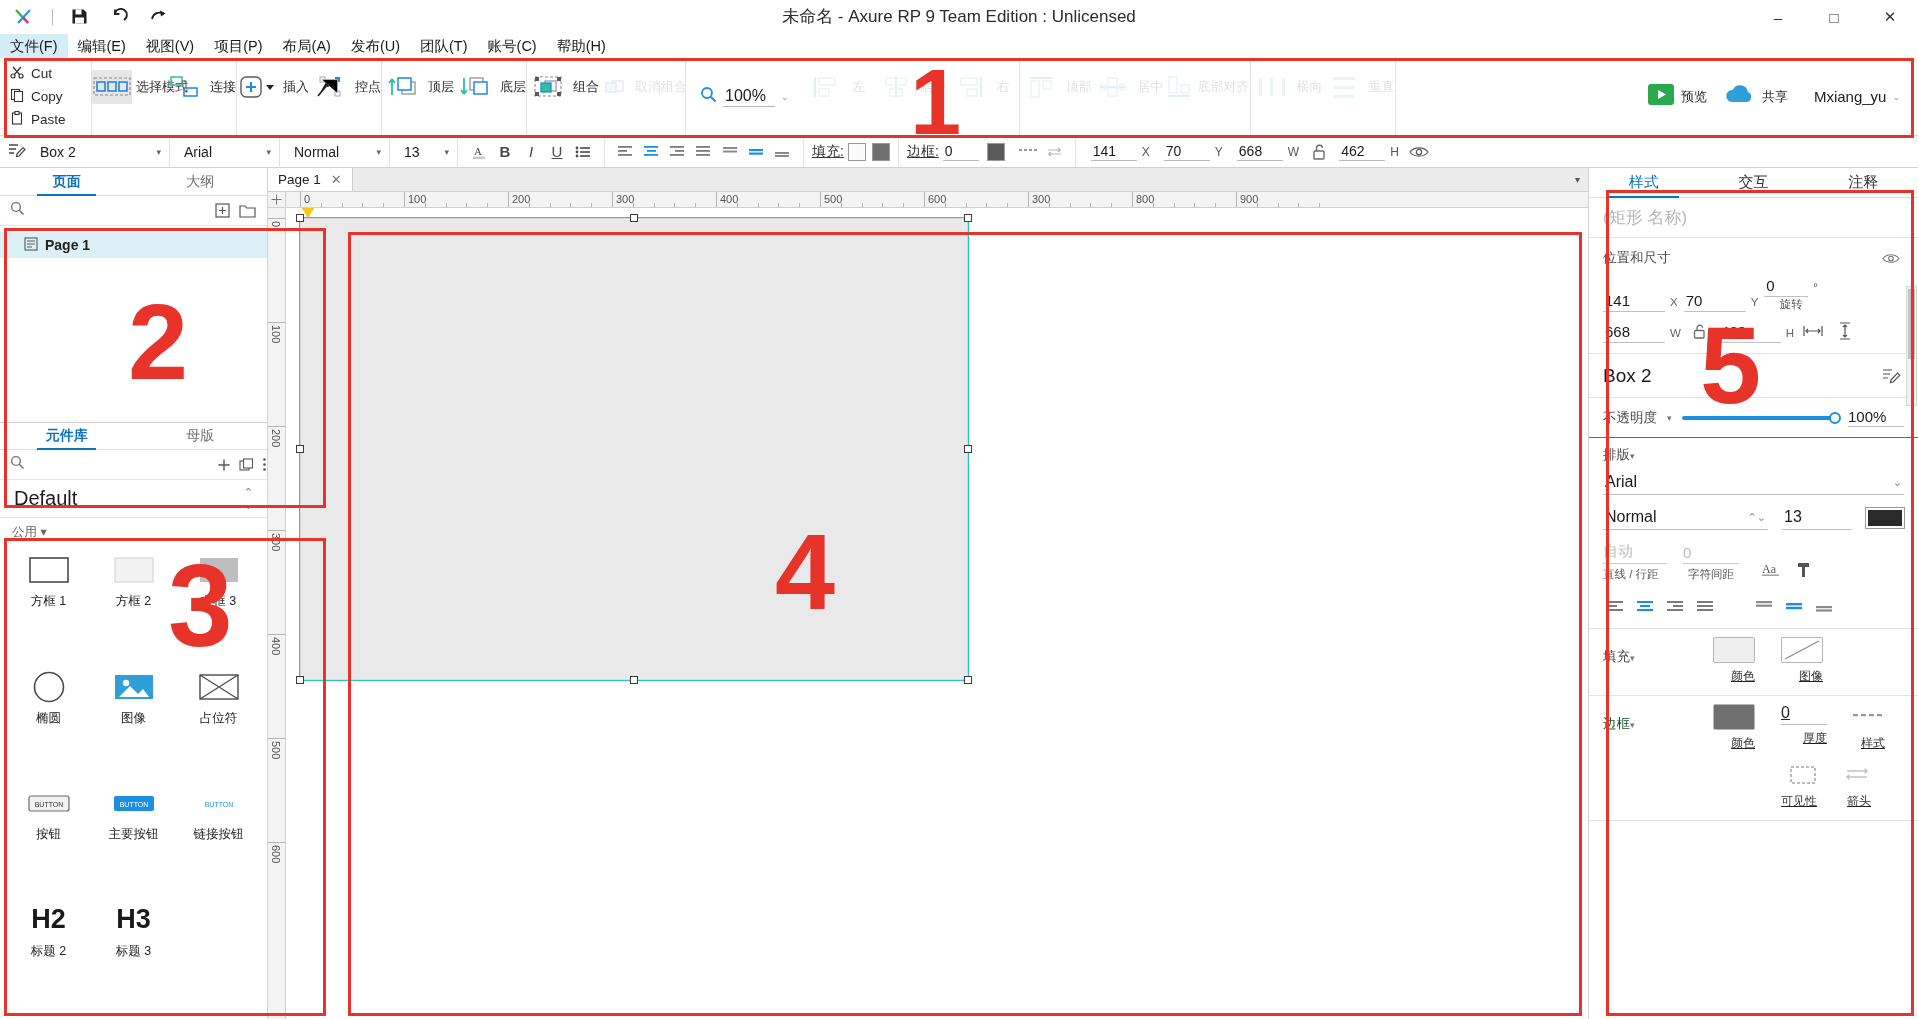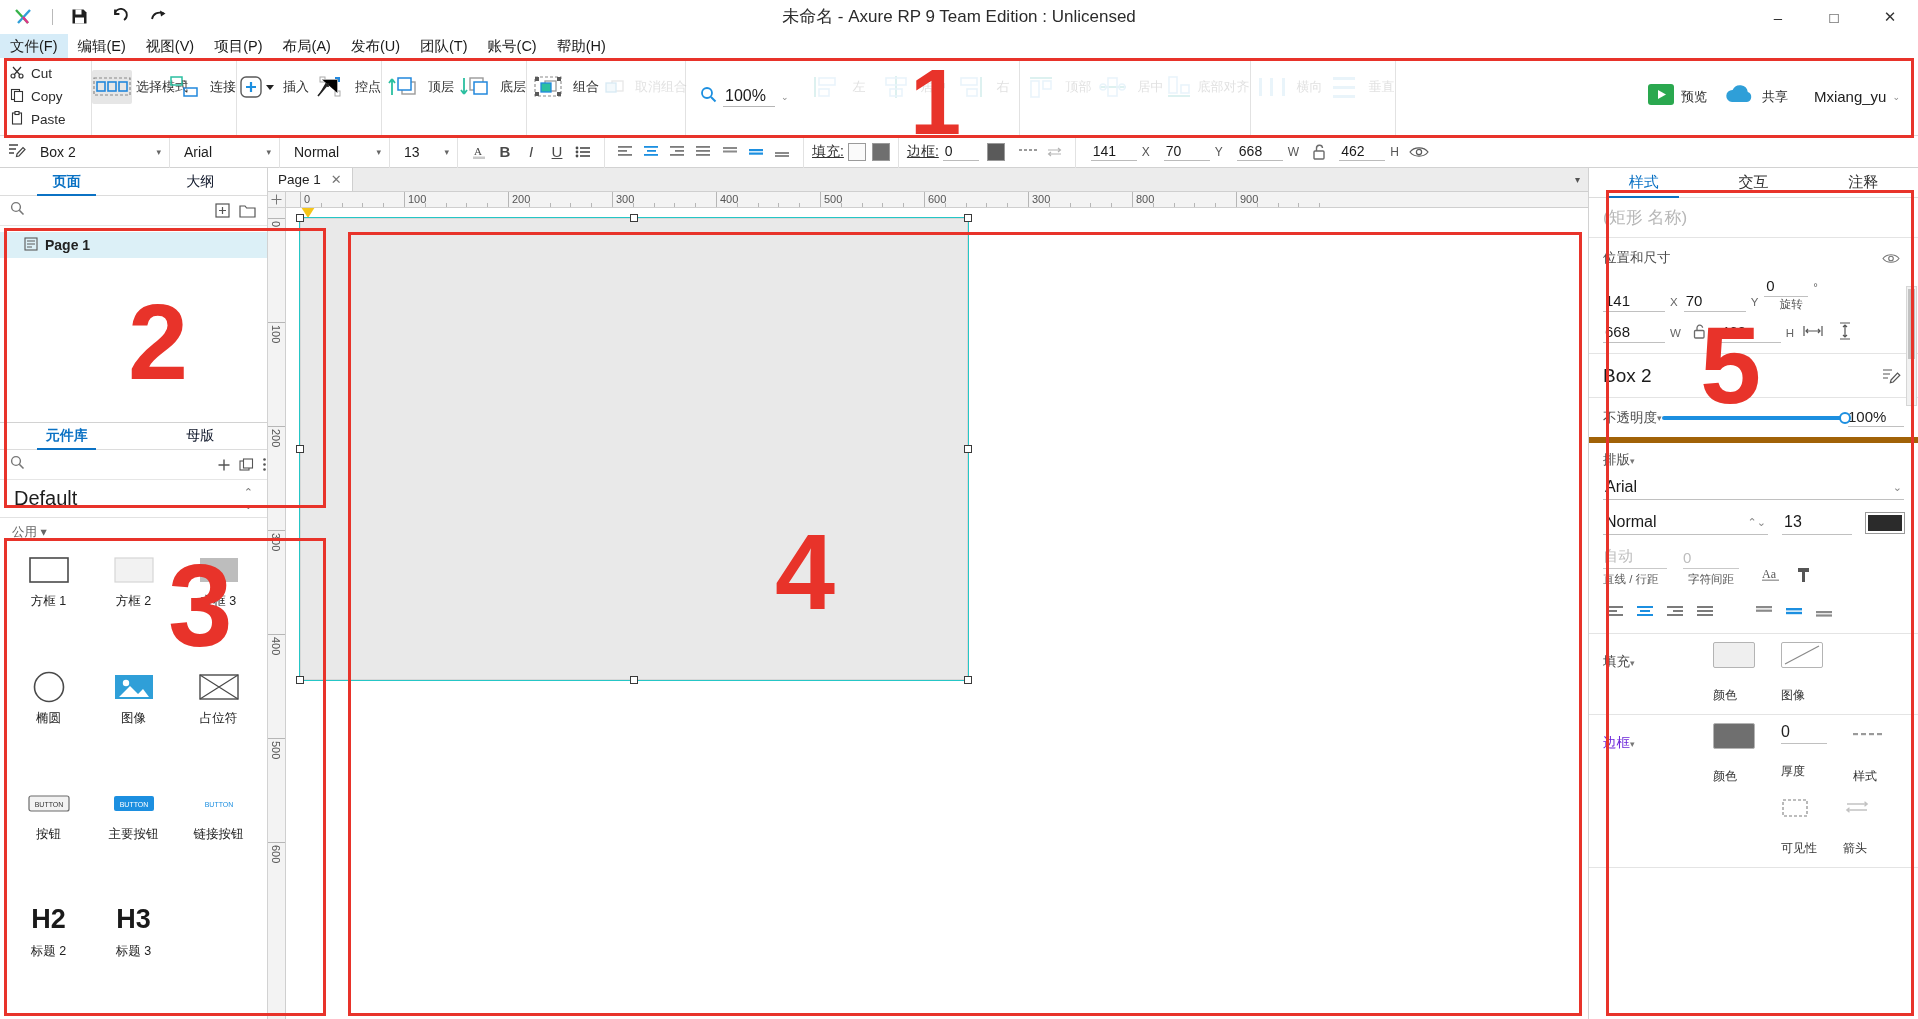--- a/index.html
+++ b/index.html
@@ -132,21 +132,21 @@
 
   
   .leftpanel {
     position: absolute; top: 168px; left: 0; width: 268px; bottom: 0;
     background: #fff; border-right: 1px solid #d2d2d2;
     display: flex; flex-direction: column;
   }
   .ptabs { display: flex; height: 28px; border-bottom: 1px solid #dcdcdc; }
   .ptab {
     flex: 1; display: flex; align-items: center; justify-content: center;
-    font-size: 14px; color: #0f172a; cursor: pointer; position: relative;
+    font-size: 14px; color: #737373; cursor: pointer; position: relative;
   }
   .ptab.active { color: #0b72c4; font-weight: bold; }
   .ptab.active::after {
     content: ""; position: absolute; bottom: -1px; left: 28%; width: 44%;
     height: 2px; background: #0b72c4;
   }
   .psearch {
     height: 30px; display: flex; align-items: center; gap: 6px;
     padding: 0 10px; border-bottom: 1px solid #e6e6e6;
   }
@@ -265,41 +265,41 @@
   .mini { font-size: 11.5px; color: #555; text-align: center; }
   .iconbtn {
     width: 26px; height: 24px; display: flex; align-items: center; justify-content: center;
     cursor: pointer; color: #4b4b4b;
   }
   .titlerow {
     height: 44px; display: flex; align-items: center; justify-content: space-between;
     padding: 0 14px; border-bottom: 1px solid #e4e4e4; font-size: 19px; color: #1b1b1b;
   }
   .opacityrow {
-    display: flex; align-items: center; padding: 10px 14px;
-    border-bottom: 6px solid #a16207;
+    display: flex; align-items: center; gap: 10px; padding: 10px 14px;
+    border-bottom: 1px solid #a16207;
   }
   .slider { flex: 1; height: 14px; position: relative; display: flex; align-items: center; }
   .slider .track { height: 4px; background: #1c8fe0; width: 100%; border-radius: 2px; }
   .slider .knob {
     position: absolute; right: -3px; width: 12px; height: 12px; border-radius: 50%;
     background: #fff; border: 2px solid #1c8fe0;
   }
   .opval {
     font-size: 15px; border-bottom: 1px solid #c0c0c0; width: 56px; text-align: left;
     padding-bottom: 1px;
   }
   .selrow {
     display: flex; align-items: center; justify-content: space-between;
     border-bottom: 1px solid #c0c0c0; font-size: 16px; padding: 3px 2px; cursor: pointer;
     color: #1a1a1a;
   }
   .twocol { display: flex; align-items: center; gap: 14px; margin-top: 10px; }
   .alignrow { display: flex; align-items: center; gap: 4px; margin-top: 12px; }
-  .cellgrp { display: flex; flex-direction: column; align-items: flex-start; gap: 19px; cursor: pointer; }
+  .cellgrp { display: flex; flex-direction: column; align-items: flex-end; gap: 5px; cursor: pointer; text-decoration: underline; }
   .cellbox {
     width: 42px; height: 26px; border: 1px solid #b4b4b4; border-radius: 2px;
     display: flex; align-items: center; justify-content: center; background: #fff;
   }
   .cellbox.fillgrey { background: #efefef; }
   .cellbox.solidgrey { background: #6f6f6f; }
   .celllabel { font-size: 12px; color: #333; }
   .rsect-grid { display: flex; align-items: flex-start; gap: 26px; }
 
   
@@ -1252,21 +1252,21 @@
               </svg>
           </div>
           <div class="celllabel">图像</div>
         </div>
       </div>
     </div>
 
     <div class="sect">
       <div class="rsect-grid">
         <div style="width:84px;padding-top:10px">
-          <span style="font-size:13.5px;color:#6d28d9">边框</span><span style="font-size:9px;color:#777">▾</span>
+          <span style="font-size:13.5px;color:#14532d">边框</span><span style="font-size:9px;color:#777">▾</span>
         </div>
         <div class="cellgrp">
           <div class="cellbox solidgrey"></div>
           <div class="celllabel">颜色</div>
         </div>
         <div class="cellgrp">
           <div style="font-size:16px;border-bottom:1px solid #c0c0c0;width:46px;text-align:left;padding-bottom:2px">0</div>
           <div class="celllabel">厚度</div>
         </div>
         <div class="cellgrp">

